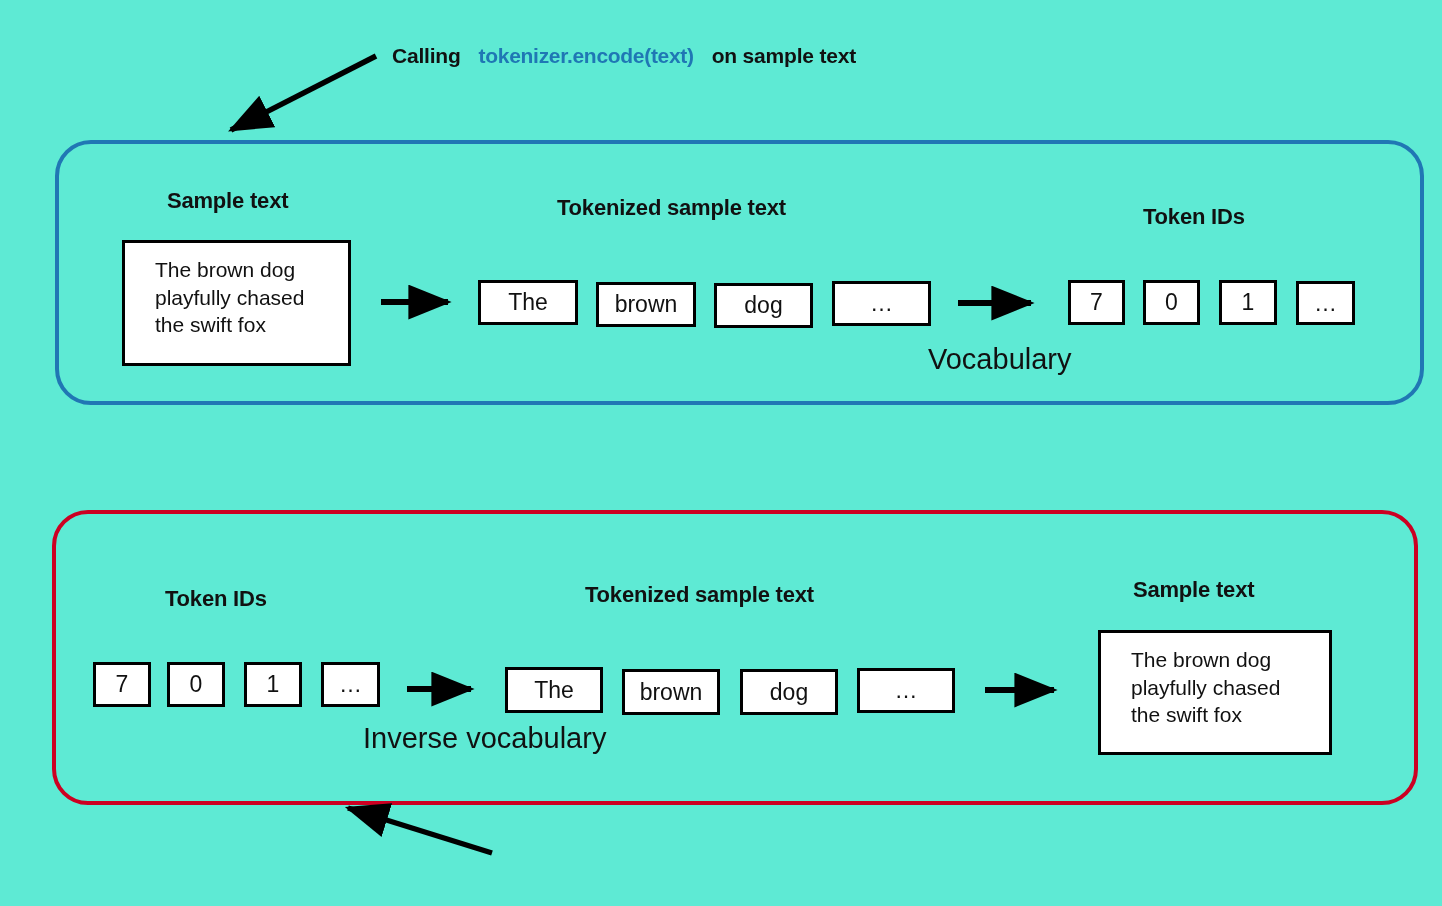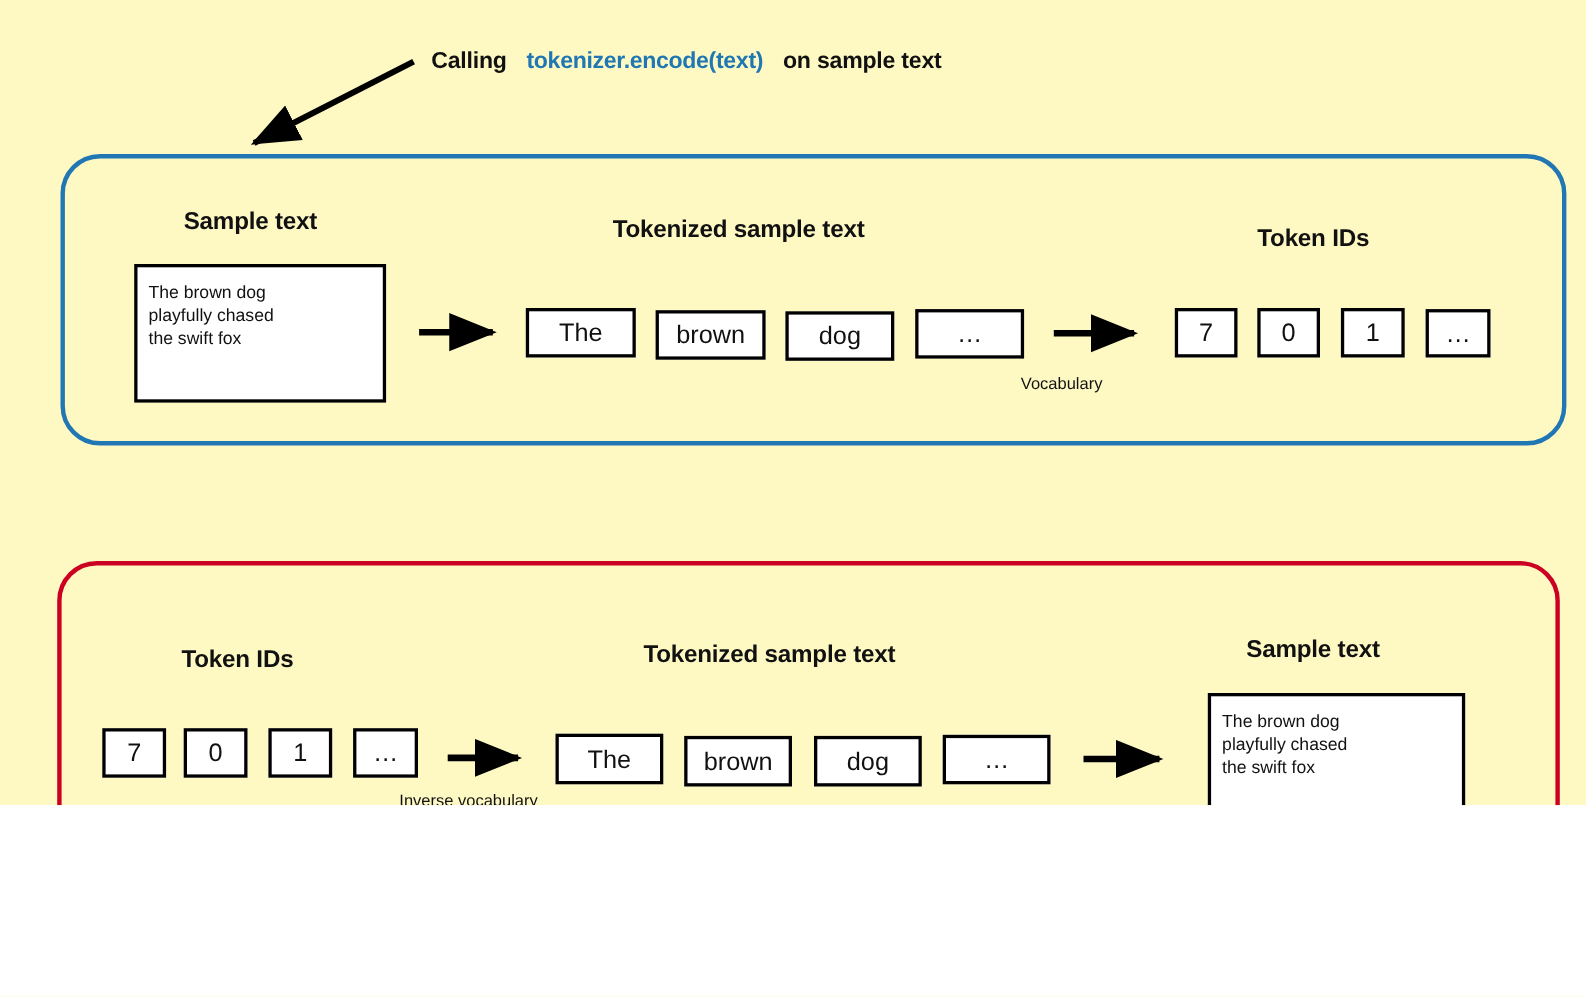--- a/index.html
+++ b/index.html
@@ -7,22 +7,22 @@
     padding: 0;
     background: #ffffff;
   }
   body {
     font-family: "Liberation Sans", sans-serif;
     -webkit-font-smoothing: antialiased;
   }
   #canvas {
     position: relative;
     width: 1442px;
-    height: 732px;
-    background: #fef9c3;
+    height: 906px;
+    background: #5eead4;
     overflow: hidden;
   }
 
   
   .caption {
     position: absolute;
     white-space: nowrap;
     font-weight: bold;
     font-size: 21px;
     color: #111111;
@@ -63,21 +63,21 @@
     font-weight: bold;
     font-size: 22px;
     color: #111111;
     white-space: nowrap;
     letter-spacing: -0.2px;
   }
 
   
   .plainlabel {
     position: absolute;
-    font-size: 15px;
+    font-size: 29px;
     color: #111111;
     white-space: nowrap;
     line-height: 1.35;
   }
 
   
   .rbox {
     position: absolute;
     border: 3px solid #000000;
     box-sizing: border-box;
@@ -85,23 +85,23 @@
     align-items: center;
     font-size: 23px;
     color: #111111;
     background: #ffffff;
   }
   .rbox.center { justify-content: center; }
   .tokenbox { font-size: 23px; }
   .idbox { font-size: 23px; justify-content: center; }
   .textbox {
     align-items: flex-start;
-    padding: 13px 16px 0 10px;
+    padding: 13px 16px 0 30px;
     line-height: 1.32;
-    font-size: 16px;
+    font-size: 21px;
     white-space: pre-line;
   }
 
   
   .arrow-layer {
     position: absolute;
     left: 0; top: 0;
     width: 1442px; height: 906px;
     pointer-events: none;
   }

